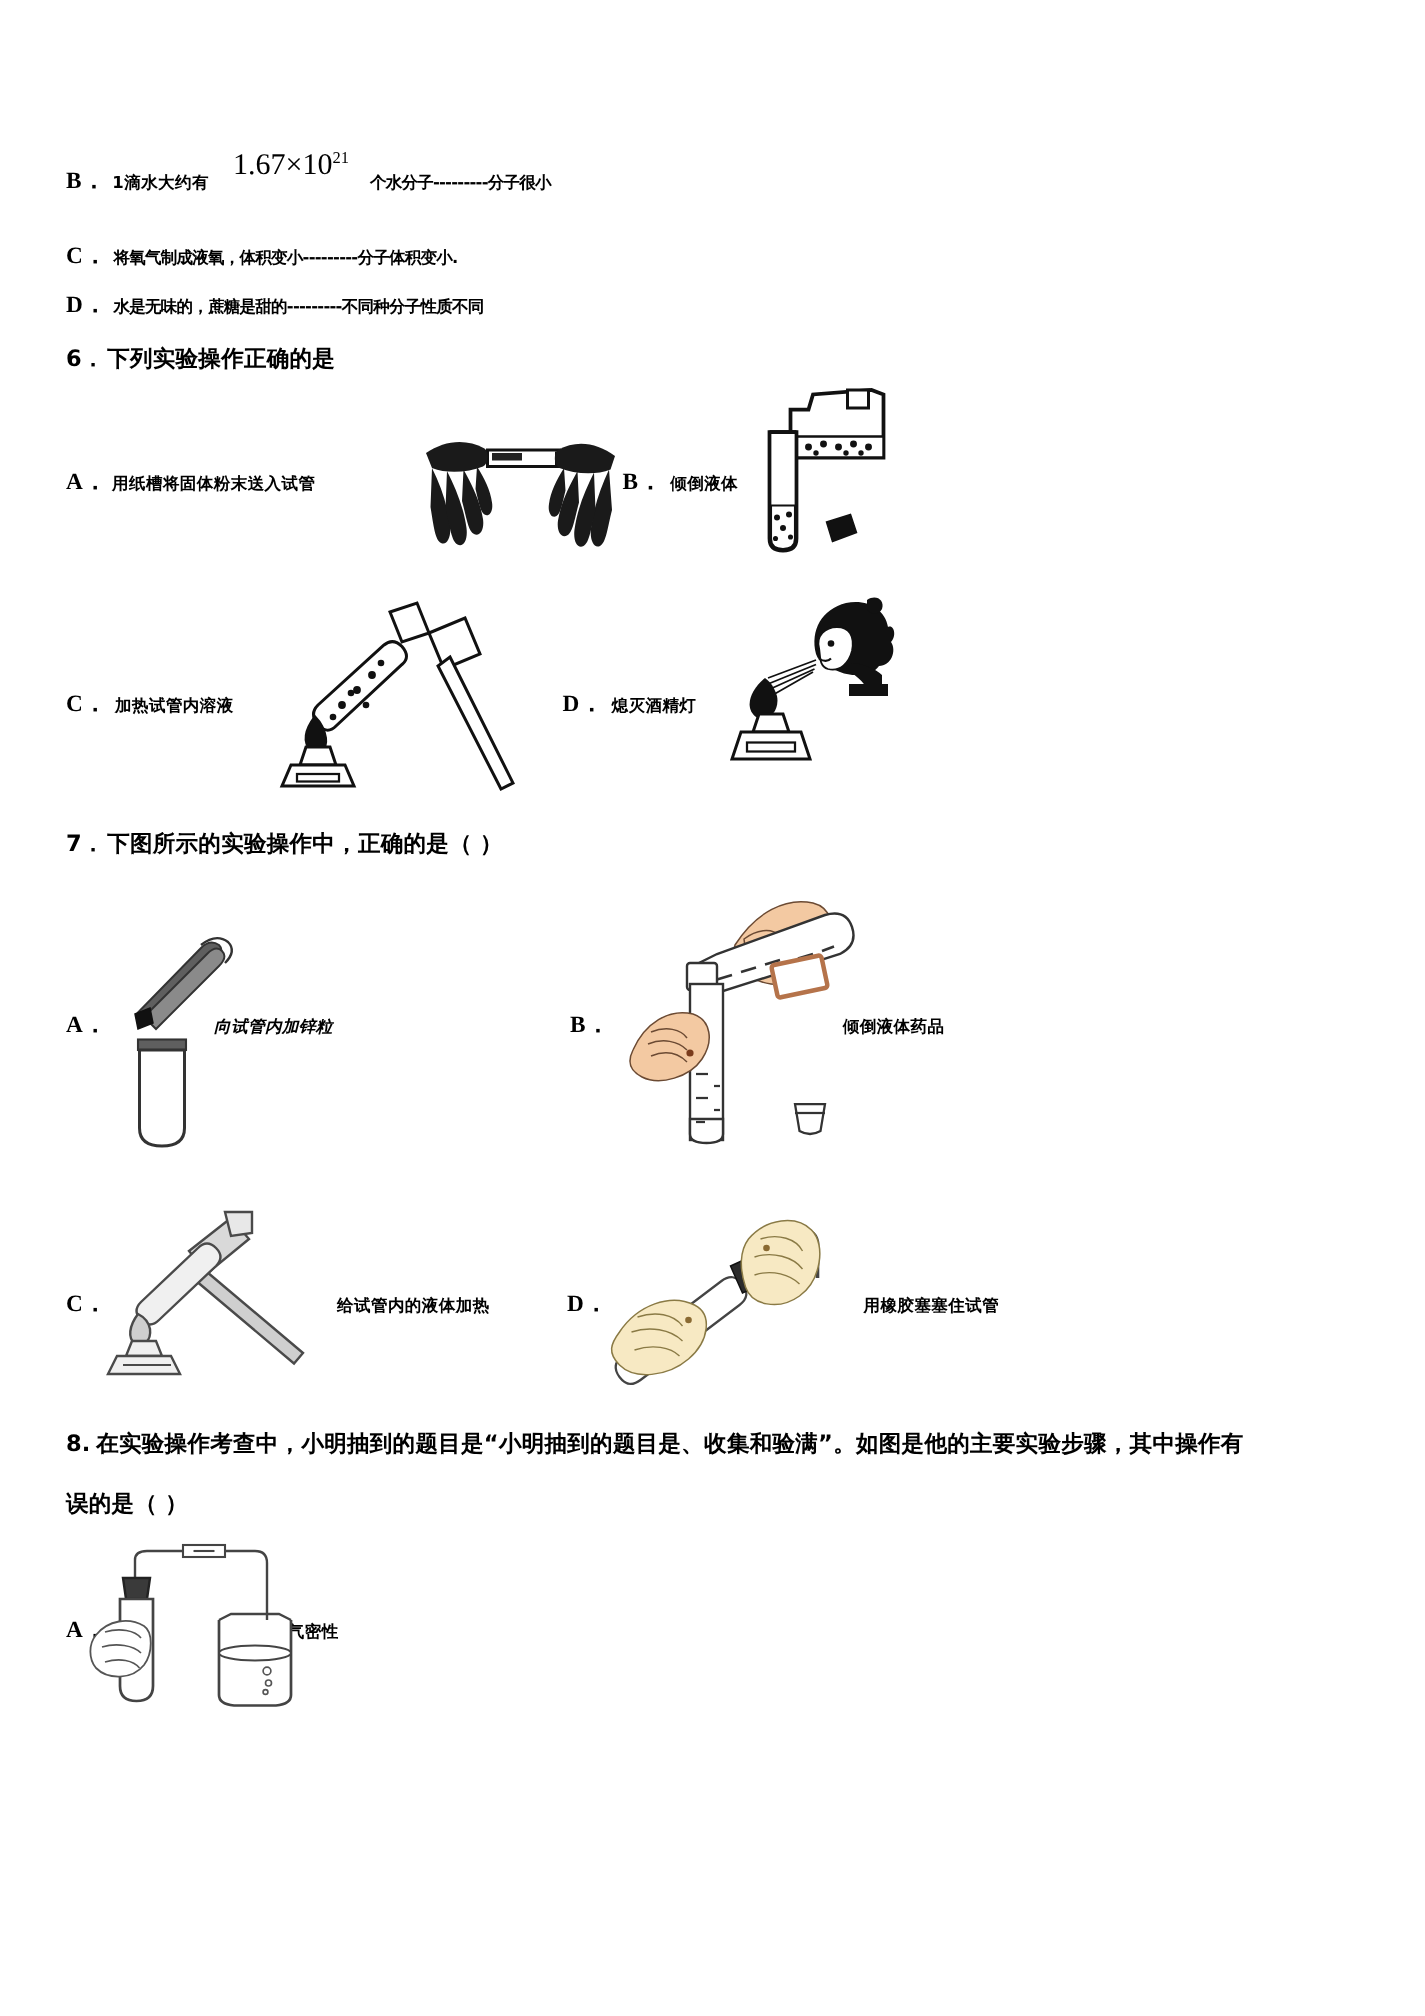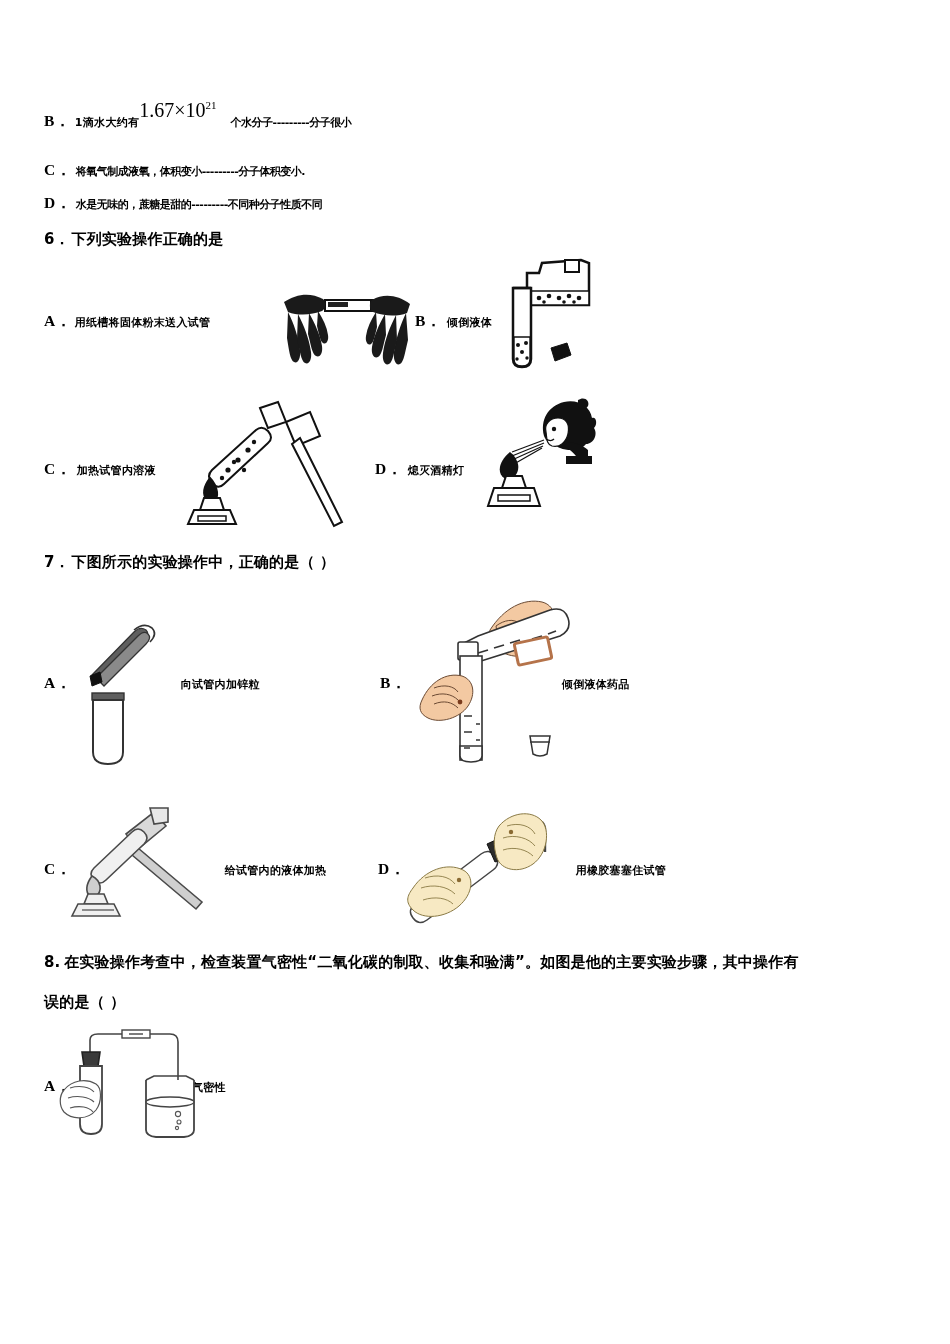--- a/index.html
+++ b/index.html
@@ -37,21 +37,21 @@
 </style>
 </head>
 <body>
 
 <div class="page">
 
   <div class="abs" style="left:44px;top:108px;">
     <div style="display:flex;align-items:baseline;">
       <span class="opt-label">B．</span>
       <span class="cn" style="margin-left:4px;">1滴水大约有</span>
-      <span class="math" style="position:relative;top:-9px;margin-left:0;"><span>1.67×10</span><sup>21</sup></span>
+      <span class="math" style="position:relative;top:-9px;margin-left:16px;"><span>1.67×10</span><sup>21</sup></span>
       <span class="cn dash" style="margin-left:14px;">个水分子---------分子很小</span>
     </div>
   </div>
 
   <div class="abs" style="left:44px;top:160px;display:flex;align-items:baseline;">
     <span class="opt-label">C．</span>
     <span class="cn dash" style="margin-left:4px;">将氧气制成液氧，体积变小---------分子体积变小.</span>
   </div>
 
   <div class="abs" style="left:44px;top:193px;display:flex;align-items:baseline;">
@@ -202,21 +202,21 @@
     </svg>
   </div>
 
   <div class="abs" style="left:44px;top:553px;display:flex;align-items:baseline;">
     <span class="qnum">7．</span>
     <span class="cn-light" style="margin-left:2px;">下图所示的实验操作中，正确的是（  ）</span>
   </div>
 
   <div class="abs" style="left:44px;top:673px;display:flex;align-items:baseline;">
     <span class="opt-label">A．</span>
-    <span class="cn" style="margin-left:109px;">向试管内加锌粒</span>
+    <span class="cn" style="margin-left:71px;font-style:italic;">向试管内加锌粒</span>
   </div>
 
   <div class="abs" style="left:78px;top:620px;">
     <svg width="105" height="150" viewBox="0 0 105 150">
       <g>
 
         <path d="M14 55 L56 12 Q62 6 68 10 Q72 14 66 20 L24 62 Z" fill="#5f5f5f" stroke="#333" stroke-width="1.3"></path>
         <path d="M18 58 L60 16 Q66 10 70 14 Q74 18 68 24 L26 66 Z" fill="#8a8a8a" stroke="#333" stroke-width="1.3"></path>
         <path d="M56 10 Q66 2 74 8 Q80 14 72 22" fill="none" stroke="#333" stroke-width="1.6"></path>
 
@@ -345,21 +345,21 @@
           <path d="M100 26 C112 22 126 26 132 34"></path>
           <path d="M100 38 C112 34 124 38 130 44"></path>
         </g>
         <circle cx="108" cy="20" r="2.2" fill="#8a6a32"></circle>
       </g>
     </svg>
   </div>
 
   <div class="abs" style="left:44px;top:953px;display:flex;align-items:baseline;">
     <span class="qnum">8.</span>
-    <span class="cn-light" style="margin-left:4px;">在实验操作考查中，检查装置气密性“二氧化碳的制取、收集和验满”。如图是他的主要实验步骤，其中操作有</span>
+    <span class="cn-light" style="margin-left:4px;">在实验操作考查中，小明抽到的题目是“小明抽到的题目是、收集和验满”。如图是他的主要实验步骤，其中操作有</span>
   </div>
   <div class="abs" style="left:44px;top:993px;">
     <span class="cn-light">误的是（    ）</span>
   </div>
 
   <div class="abs" style="left:44px;top:1076px;display:flex;align-items:baseline;">
     <span class="opt-label">A．</span>
     <span class="cn" style="margin-left:75px;">检查装置气密性</span>
   </div>
 

